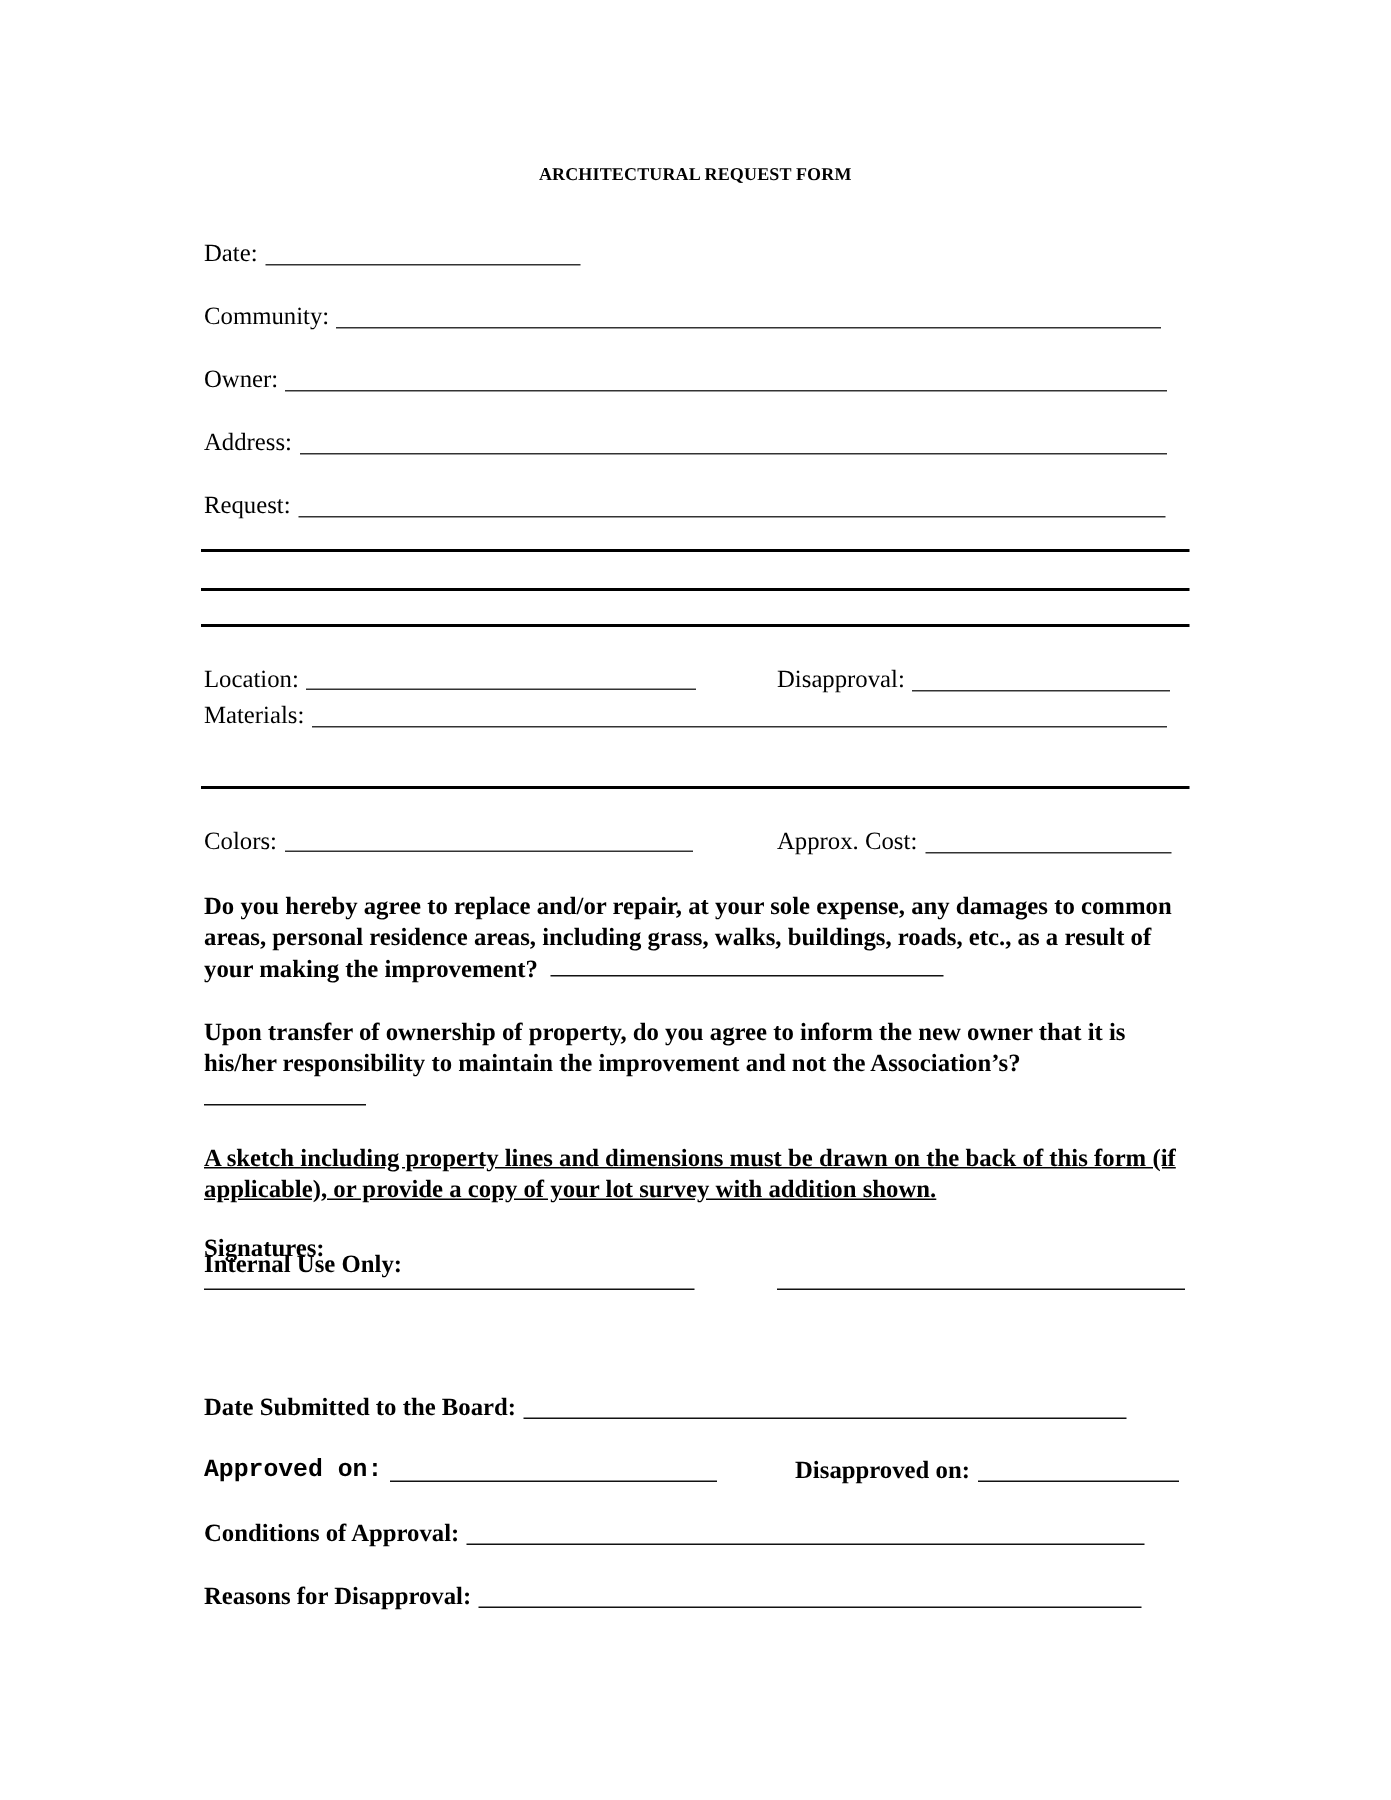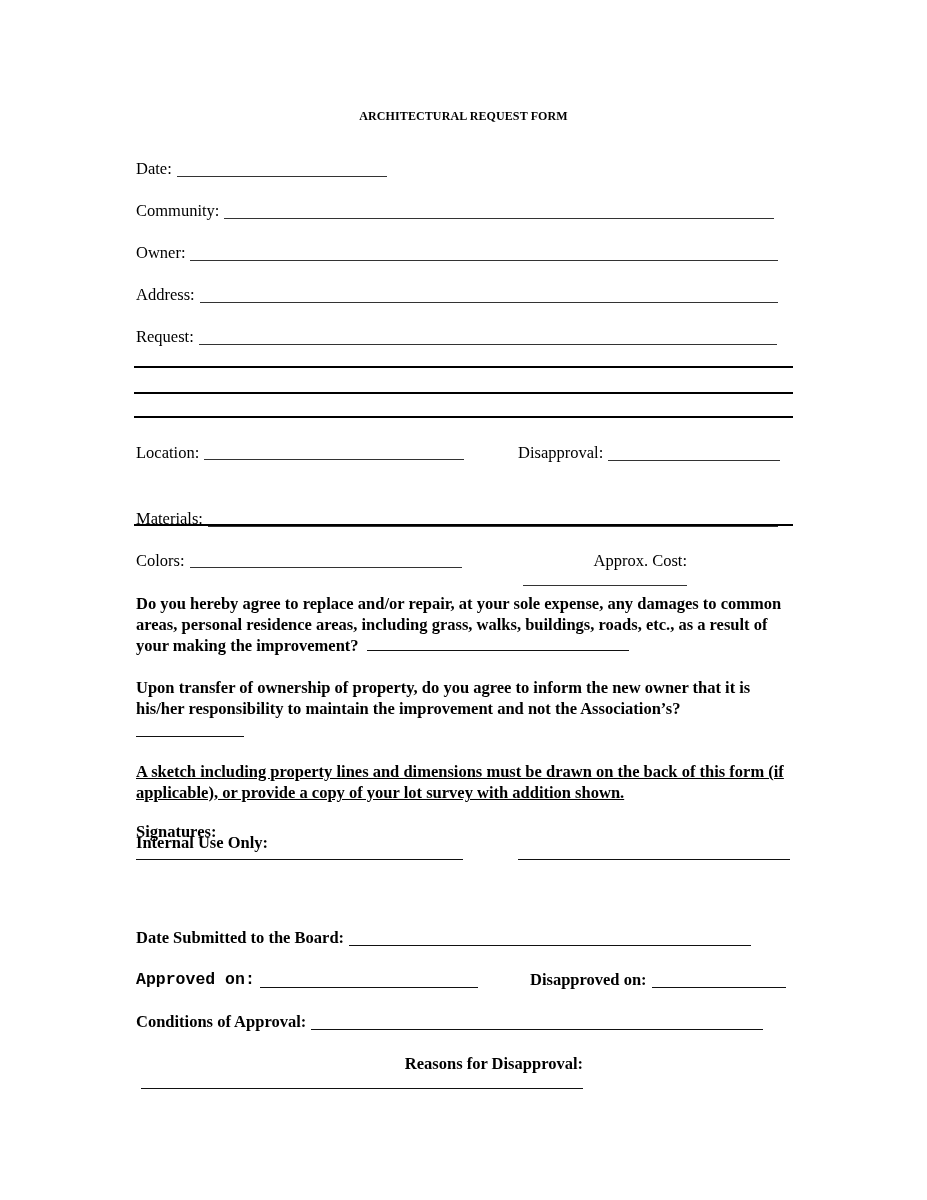--- a/index.html
+++ b/index.html
@@ -52,31 +52,31 @@
 
 <div class="row" style="left:136px; top:443px;align-items:center;">
   <span class="lbl">Location:</span>
   <span class="blank" style="width:260px;"></span>
 </div>
 <div class="row" style="left:518px; top:443px;">
   <span class="lbl">Disapproval:</span>
   <span class="blank" style="width:172px;"></span>
 </div>
 
-<div class="row" style="left:136px; top:509px;text-align:right;">
+<div class="row" style="left:136px; top:467px;text-align:right;">
   <span class="lbl">Materials:</span>
   <span class="blank" style="width:570px;"></span>
 </div>
 <div class="rule" style="top:524px;"></div>
 
 <div class="row" style="left:136px; top:551px;align-items:center;">
   <span class="lbl">Colors:</span>
   <span class="blank" style="width:272px;"></span>
 </div>
-<div class="row" style="left:518px; top:551px;flex-direction:column;">
+<div class="row" style="left:518px; top:551px;">
   <span class="lbl">Approx. Cost:</span>
   <span class="blank" style="width:164px;"></span>
 </div>
 
 <div class="para" style="top:593px;">
   <span>Do you hereby agree to replace and/or repair, at your sole expense, any damages to common areas, personal residence areas, including grass, walks, buildings, roads, etc., as a result of your making the improvement?</span>
   <span class="inline-blank" style="width:262px; margin-left:4px;"></span>
 </div>
 
 <div class="para" style="top:677px;">
@@ -108,16 +108,16 @@
 <div class="row bold" style="left:530px; top:970px;">
   <span class="lbl">Disapproved on:</span>
   <span class="blank" style="width:134px; border-bottom-color:#111; border-bottom-width:1.5px;"></span>
 </div>
 
 <div class="row bold" style="left:136px; top:1012px;">
   <span class="lbl">Conditions of Approval:</span>
   <span class="blank" style="width:452px; border-bottom-color:#111; border-bottom-width:1.5px;"></span>
 </div>
 
-<div class="row bold" style="left:136px; top:1054px;flex-direction:column;">
+<div class="row bold" style="left:136px; top:1054px;">
   <span class="lbl">Reasons for Disapproval:</span>
   <span class="blank" style="width:442px; border-bottom-color:#111; border-bottom-width:1.5px;"></span>
 </div>
 
 </body></html>

